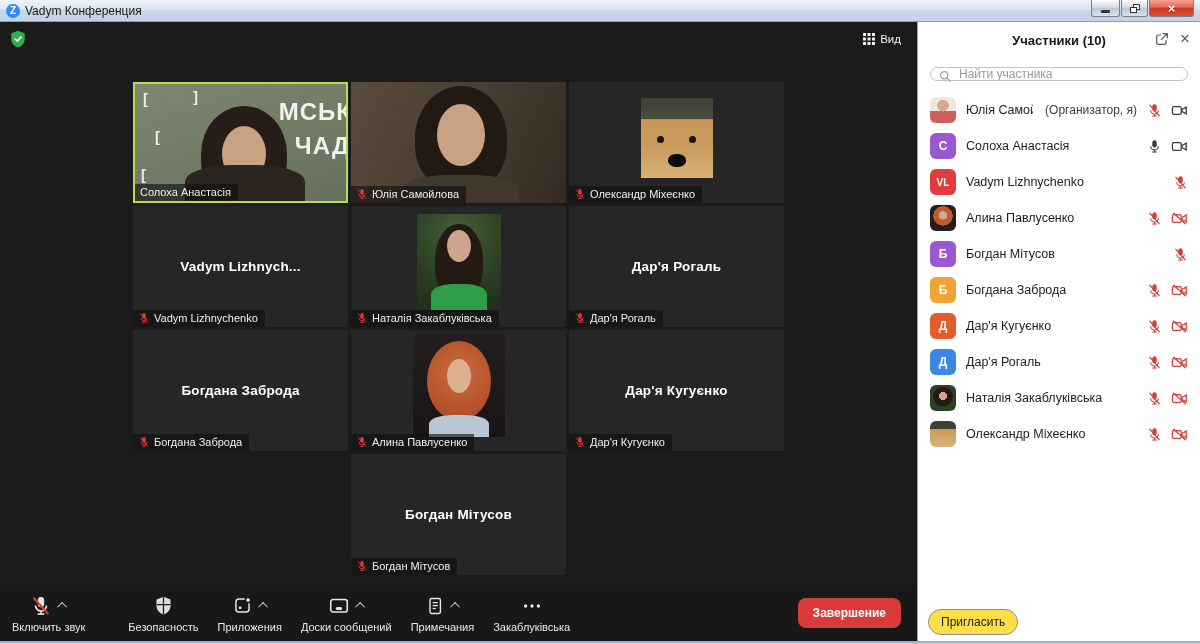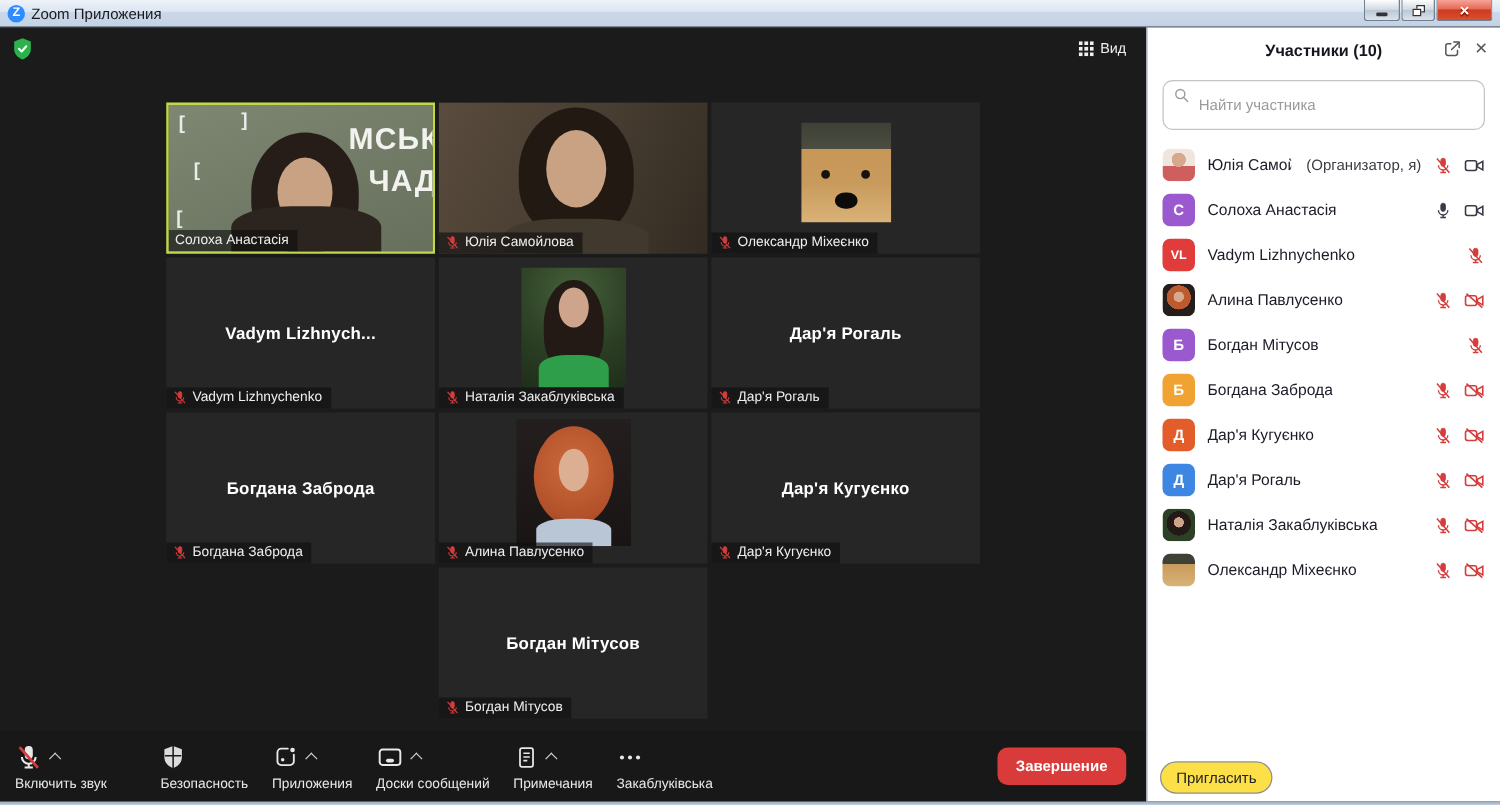--- a/index.html
+++ b/index.html
@@ -62,39 +62,39 @@
   .nat-art .face { position:absolute; left:30px; top:16px; width:24px; height:32px; border-radius:50%; background:#cfa48c; }
   .nat-art .dress { position:absolute; left:14px; bottom:0; width:56px; height:26px; border-radius:40% 40% 0 0; background:#2f9e4a; }
   .alina-art { width:92px; height:102px; background:linear-gradient(180deg,#241f1e,#191514); position:relative; }
   .alina-art .hair { position:absolute; left:14px; top:6px; width:64px; height:80px; border-radius:50%; background:radial-gradient(circle at 50% 40%,#cd6b3c 0%,#b2512a 70%,#94401f 100%); }
   .alina-art .face { position:absolute; left:34px; top:24px; width:24px; height:34px; border-radius:50%; background:#dcae92; }
   .alina-art .dress { position:absolute; left:16px; bottom:0; width:60px; height:22px; border-radius:40% 40% 0 0; background:#b9c6d6; }
 
   
   .toolbar { position:absolute; left:0; right:0; bottom:0; height:56px; background:#181818;
     display:flex; align-items:center; padding:0 12px; gap:19px; }
-  .tool { display:flex; flex-direction:column; align-items:flex-start; gap:3px; cursor:pointer; }
+  .tool { display:flex; flex-direction:column; align-items:center; gap:3px; cursor:pointer; }
   .tool-top { display:flex; align-items:center; gap:8px; height:24px; }
   .tool-label { font-size:11px; color:#e8e8e8; white-space:nowrap; }
   .tool-label.green { color:#45b954; }
   .chev { width:7px; height:7px; border-left:1.6px solid #cfcfcf; border-top:1.6px solid #cfcfcf;
     transform:rotate(45deg) translateY(2px); cursor:pointer; }
   .share-chip { width:24px; height:22px; background:#23bf57; border-radius:5px; display:flex; align-items:center; justify-content:center; }
   .end-btn { margin-left:auto; margin-right:4px; background:#d93a3a; color:#fff; font-weight:bold;
     font-size:12px; border:none; border-radius:8px; padding:8px 15px; cursor:pointer; }
 
   
   .panel { position:relative; width:283px; background:#fff; border-left:1px solid #98a2ae; display:flex; flex-direction:column; }
   .panel-header { position:relative; height:36px; display:flex; align-items:center; justify-content:center; }
   .panel-title { font-size:13px; font-weight:bold; color:#16161e; }
   .panel-header-icons { position:absolute; right:10px; top:8px; display:flex; align-items:center; gap:10px; }
   .icon-btn { cursor:pointer; display:flex; align-items:center; }
   .close-x { font-size:17px; color:#555; line-height:1; }
   .search-wrap { position:relative; margin:6px 12px 10px 12px; }
-  .search-input { width:100%; height:40px; border:1px solid #c3c3c3; border-radius:8px;
+  .search-input { width:100%; height:14px; border:1px solid #c3c3c3; border-radius:8px;
     padding:0 8px 0 28px; font-size:12px; color:#b91c1c; outline:none; background:#fff; }
   .search-input::placeholder { color:#9a9a9a; }
   .search-ic { position:absolute; left:8px; top:5px; }
   .plist { display:flex; flex-direction:column; }
   .prow { height:36px; display:flex; align-items:center; padding:0 12px; gap:10px; cursor:pointer; }
   .pavatar { width:26px; height:26px; border-radius:6px; flex:0 0 auto; display:flex; align-items:center; justify-content:center;
     color:#fff; font-weight:bold; font-size:12px; overflow:hidden; }
   .pavatar.small-letters { font-size:10px; }
   .pname { font-size:12.5px; color:#1c1c28; white-space:nowrap; overflow:hidden; }
   .prole { font-size:12px; color:#3c3c46; margin-left:2px; white-space:nowrap; }
@@ -124,21 +124,21 @@
       <rect x="2" y="6.5" width="12.5" height="11" rx="2.2"></rect>
       <path d="M15.5 10.6 L21.5 7.2 V16.8 L15.5 13.4 Z"></path>
     </g>
   </defs>
 </svg>
 
 <div class="titlebar">
   <span class="app-icon">
       <span>Z</span>
     </span>
-  <span class="window-title">Zoom Приложения</span>
+  <span class="window-title">Vadym Конференция</span>
   <div class="win-controls">
     <div class="win-btn min">
         <span class="glyph-min"></span>
       </div>
     <div class="win-btn max">
         <span class="glyph-restore">
           <i class="b1"></i>
           <i class="b2"></i>
         </span>
       </div>

